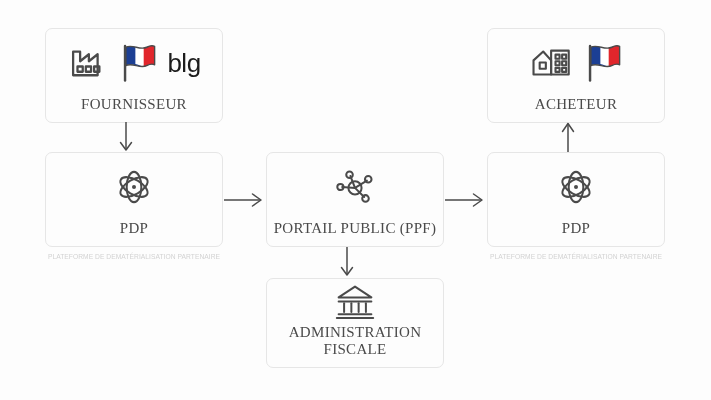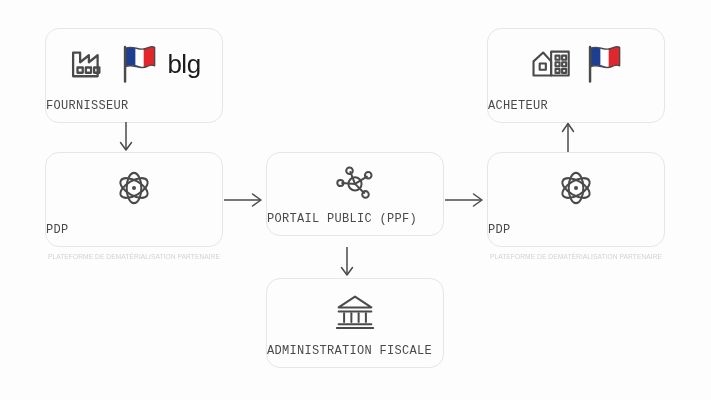--- a/index.html
+++ b/index.html
@@ -16,43 +16,44 @@
   }
   #diagram {
     position: relative;
     width: 711px;
     height: 400px;
   }
   .node {
     position: absolute;
     background: #fdfdfd;
     border: 1px solid #e6e6e6;
-    border-radius: 14px;
+    border-radius: 7px;
     box-sizing: border-box;
     display: flex;
     flex-direction: column;
     align-items: center;
     justify-content: center;
   }
   .node-icons {
     display: flex;
     flex-direction: row;
     align-items: center;
     justify-content: center;
     gap: 9px;
     flex: 1 1 auto;
     width: 100%;
   }
   .node-label {
-    font-size: 12px;
+    font-size: 15px;
     letter-spacing: 0.3px;
     color: #4a4a4a;
+    text-align: center;
     width: 100%;
     padding-bottom: 9px;
-    font-family: Liberation Mono, monospace;
+    font-family: Liberation Serif, serif;
   }
   .brandtext {
     font-size: 26px;
     color: #1c1c1c;
     line-height: 1;
     font-family: "Liberation Sans", sans-serif;
     letter-spacing: -0.5px;
   }
   .caption {
     position: absolute;
@@ -67,21 +68,21 @@
   .arrow {
     position: absolute;
   }
   .icon-svg {
     display: block;
   }
 
   
   #node-fournisseur { left: 45px;  top: 28px;  width: 178px; height: 95px; }
   #node-pdp-left    { left: 45px;  top: 152px; width: 178px; height: 95px; }
-  #node-ppf         { left: 266px; top: 152px; width: 178px; height: 84px; }
+  #node-ppf         { left: 266px; top: 152px; width: 178px; height: 95px; }
   #node-pdp-right   { left: 487px; top: 152px; width: 178px; height: 95px; }
   #node-acheteur    { left: 487px; top: 28px;  width: 178px; height: 95px; }
   #node-admin       { left: 266px; top: 278px; width: 178px; height: 90px; }
 
   #caption-left  { left: 33px;  top: 252px; width: 202px; }
   #caption-right { left: 475px; top: 252px; width: 202px; }
 
   #arrow-fournisseur-pdp { left: 115px; top: 122px; }
   #arrow-pdp-ppf         { left: 224px; top: 190px; }
   #arrow-ppf-pdp         { left: 445px; top: 190px; }

